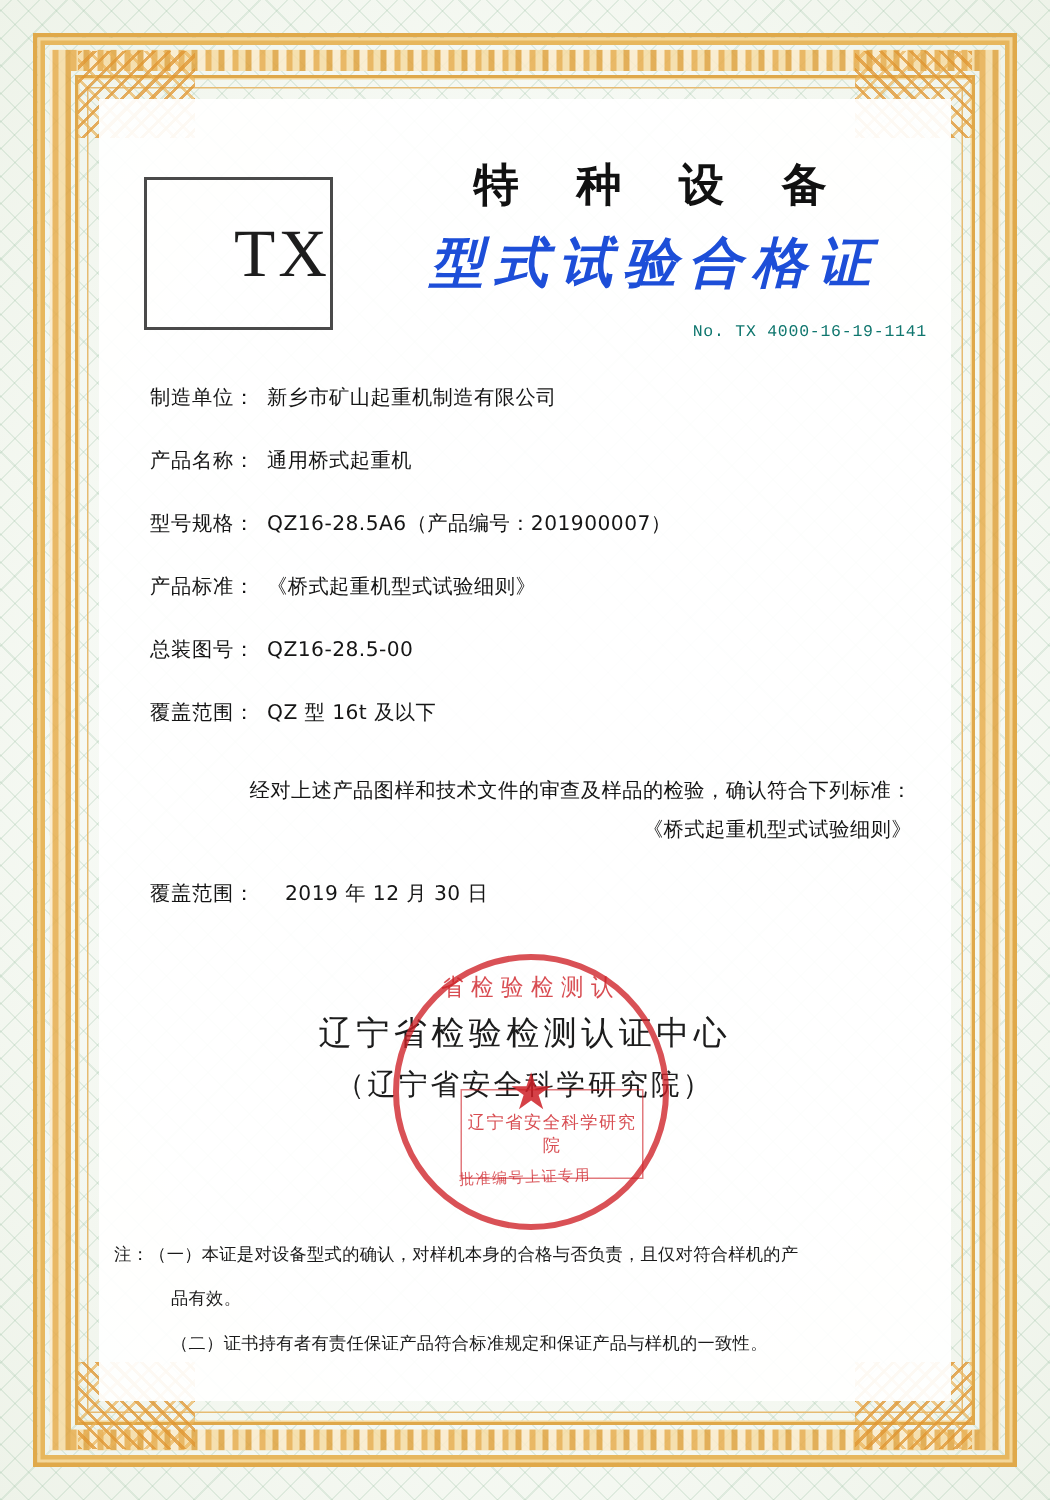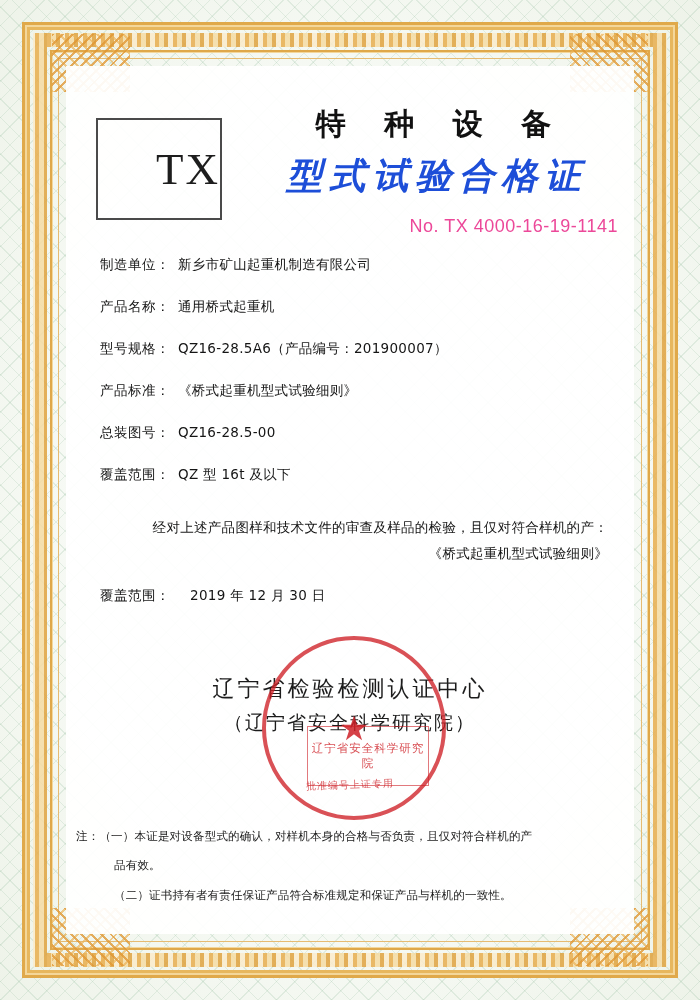--- a/index.html
+++ b/index.html
@@ -144,24 +144,24 @@
     color: #1d4ed8;
     padding-left: 7px;
     margin-top: 10px;
     line-height: 1.25;
     font-style: italic;
   }
   .cert-no {
     position: absolute;
     right: 16px;
     top: 150px;
-    font-family: Liberation Sans, sans-serif;
-    font-size: 18px;
+    font-family: Liberation Mono, monospace;
+    font-size: 11px;
     letter-spacing: 0.5px;
-    color: #ec4899;
+    color: #0f766e;
   }
 
   
   .fields {
     position: absolute;
     left: 34px;
     right: 26px;
     top: 190px;
     text-align: right;
   }
@@ -354,32 +354,33 @@
         <span class="field-label">总装图号：</span>
         <span class="field-value">QZ16-28.5-00</span>
       </div>
 
       <div class="field-row">
         <span class="field-label">覆盖范围：</span>
         <span class="field-value">QZ 型 16t 及以下</span>
       </div>
 
       <div class="statement">
-        <div>经对上述产品图样和技术文件的审查及样品的检验，且仅对符合样机的产：</div>
+        <div>经对上述产品图样和技术文件的审查及样品的检验，确认符合下列标准：</div>
         <div>《桥式起重机型式试验细则》</div>
       </div>
 
       <div class="issue-row">
         <span class="field-label">覆盖范围：</span>
         <span class="field-value">2019 年 12 月 30 日</span>
       </div>
     </div>
 
     <div class="signature">
       <div class="seal">
+        <div class="seal-top">省检验检测认</div>
         <div class="seal-star">★</div>
         <div class="seal-bottom">辽宁省安全科学研究院</div>
       </div>
       <div class="seal-serial">批准编号上证专用</div>
       <div class="sig-line1">辽宁省检验检测认证中心</div>
       <div class="sig-line2">（辽宁省安全科学研究院）</div>
     </div>
 
     <div class="notes">
       <div class="note-item">

